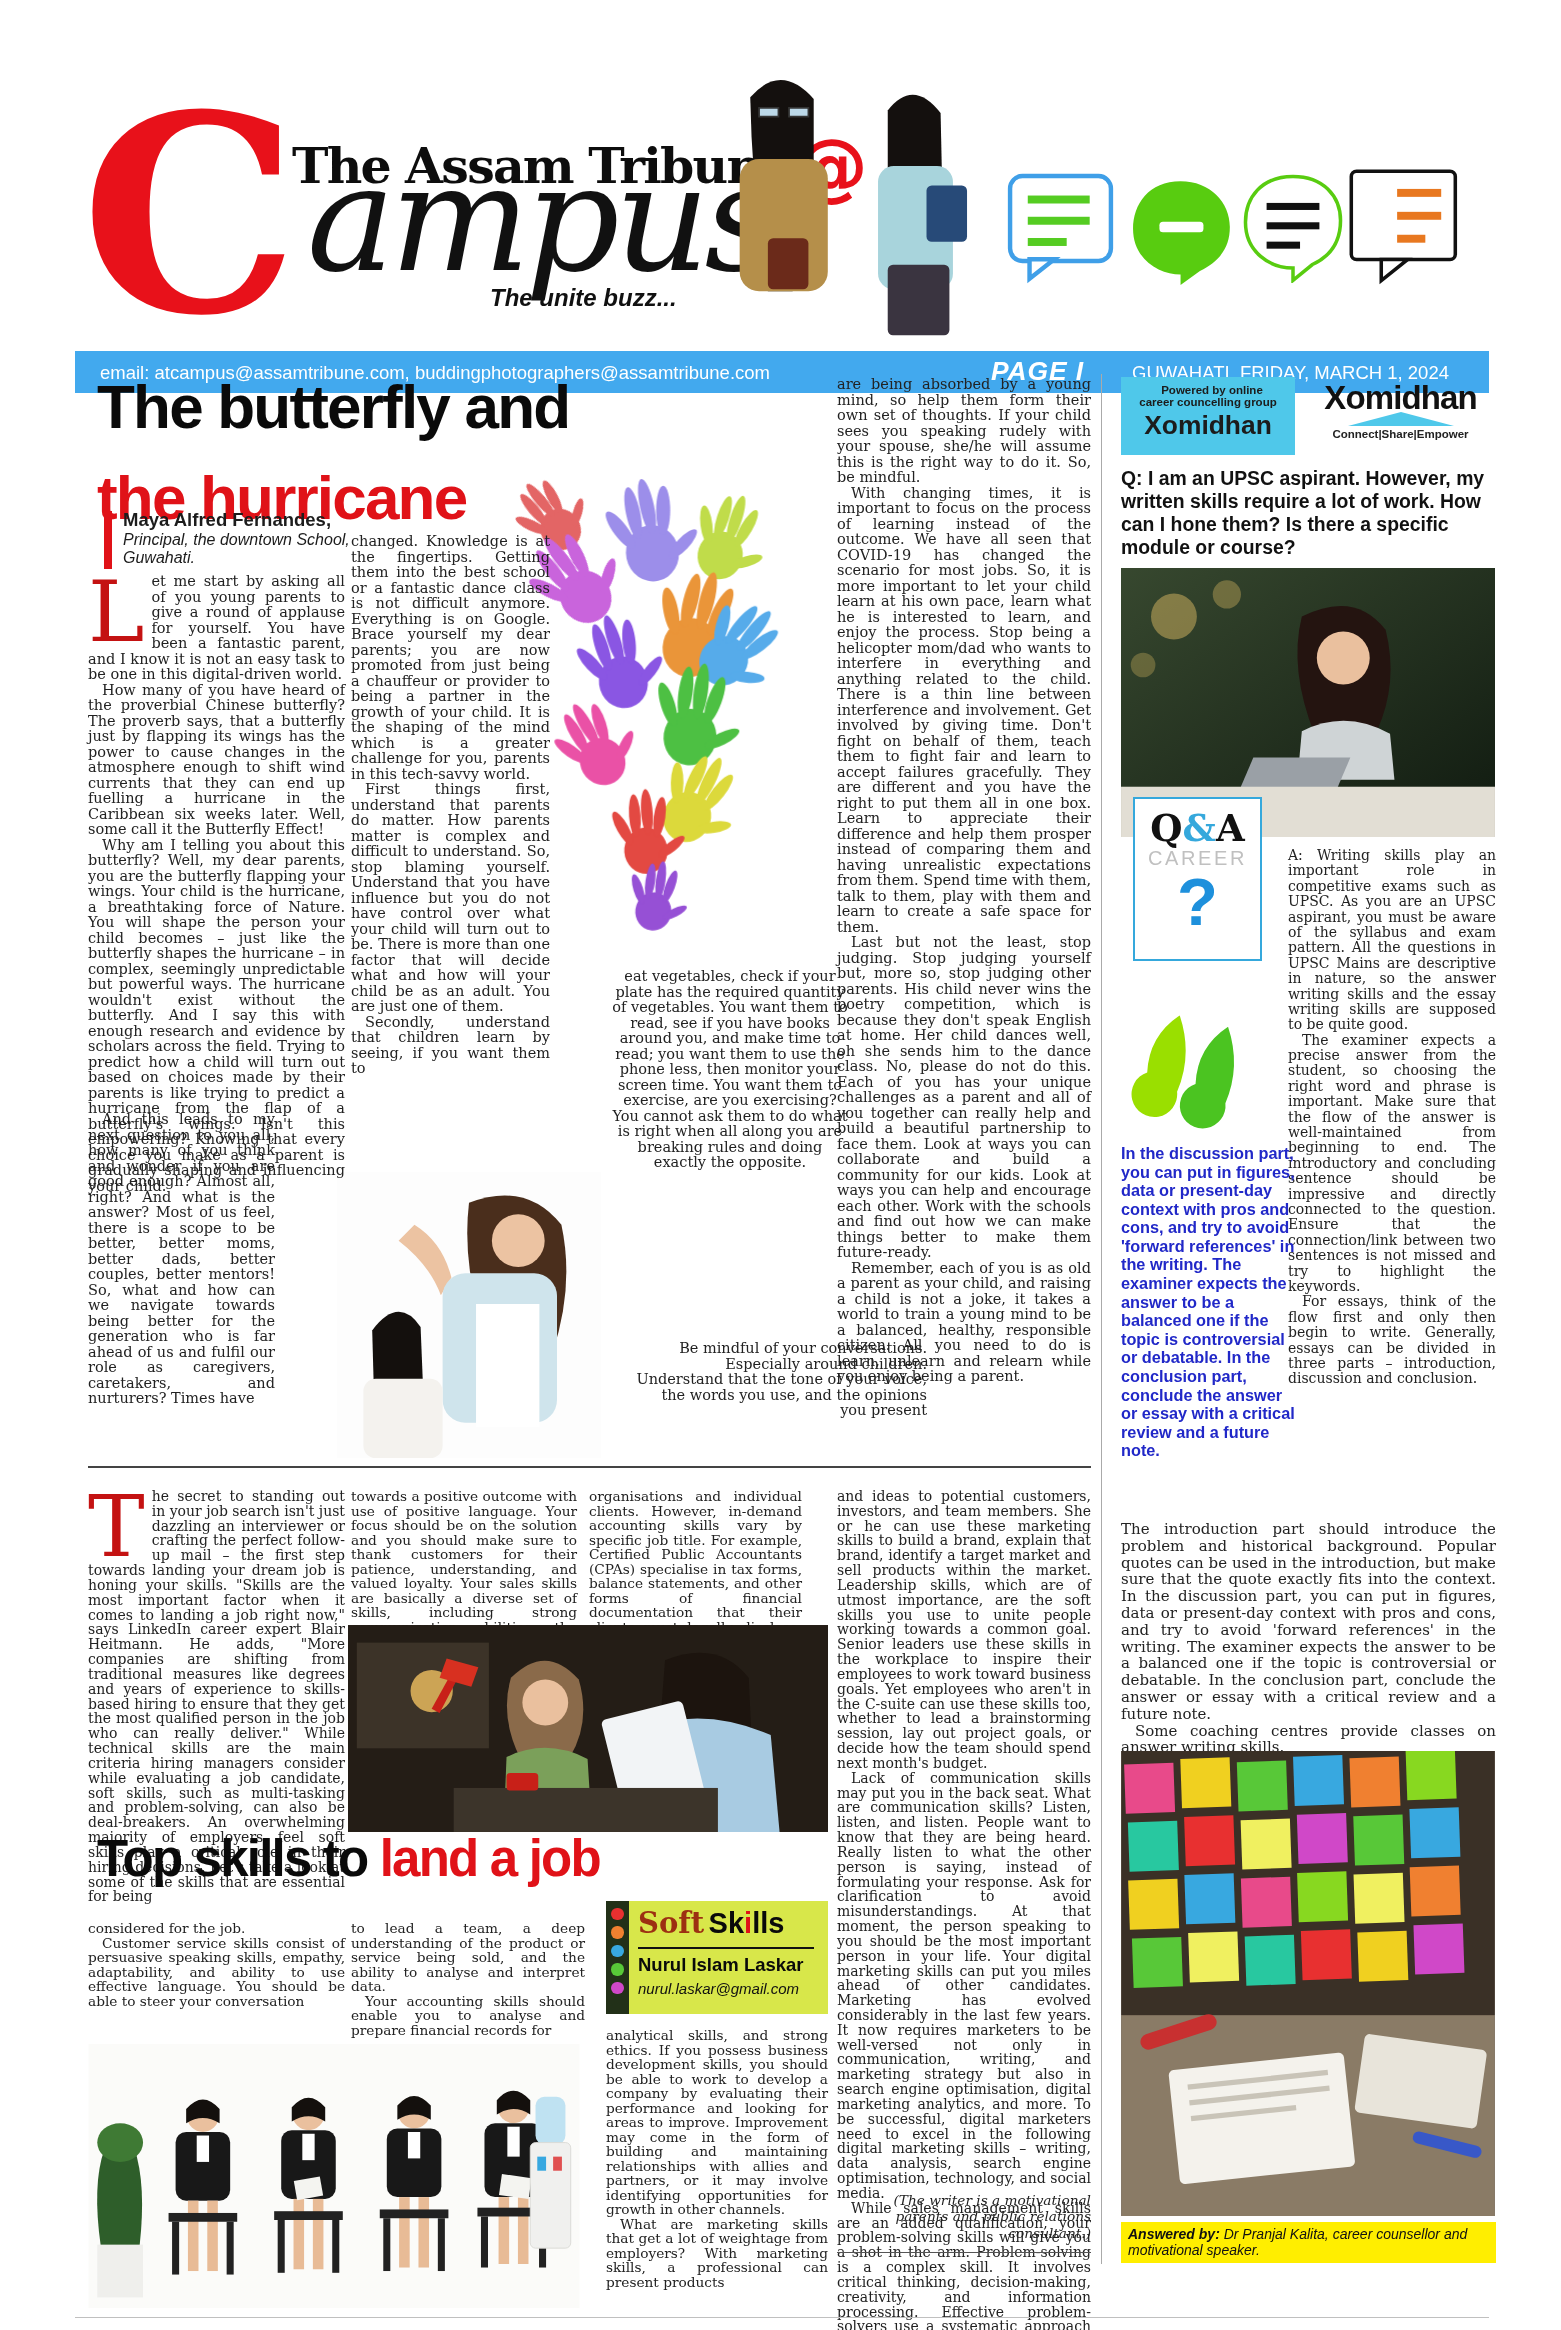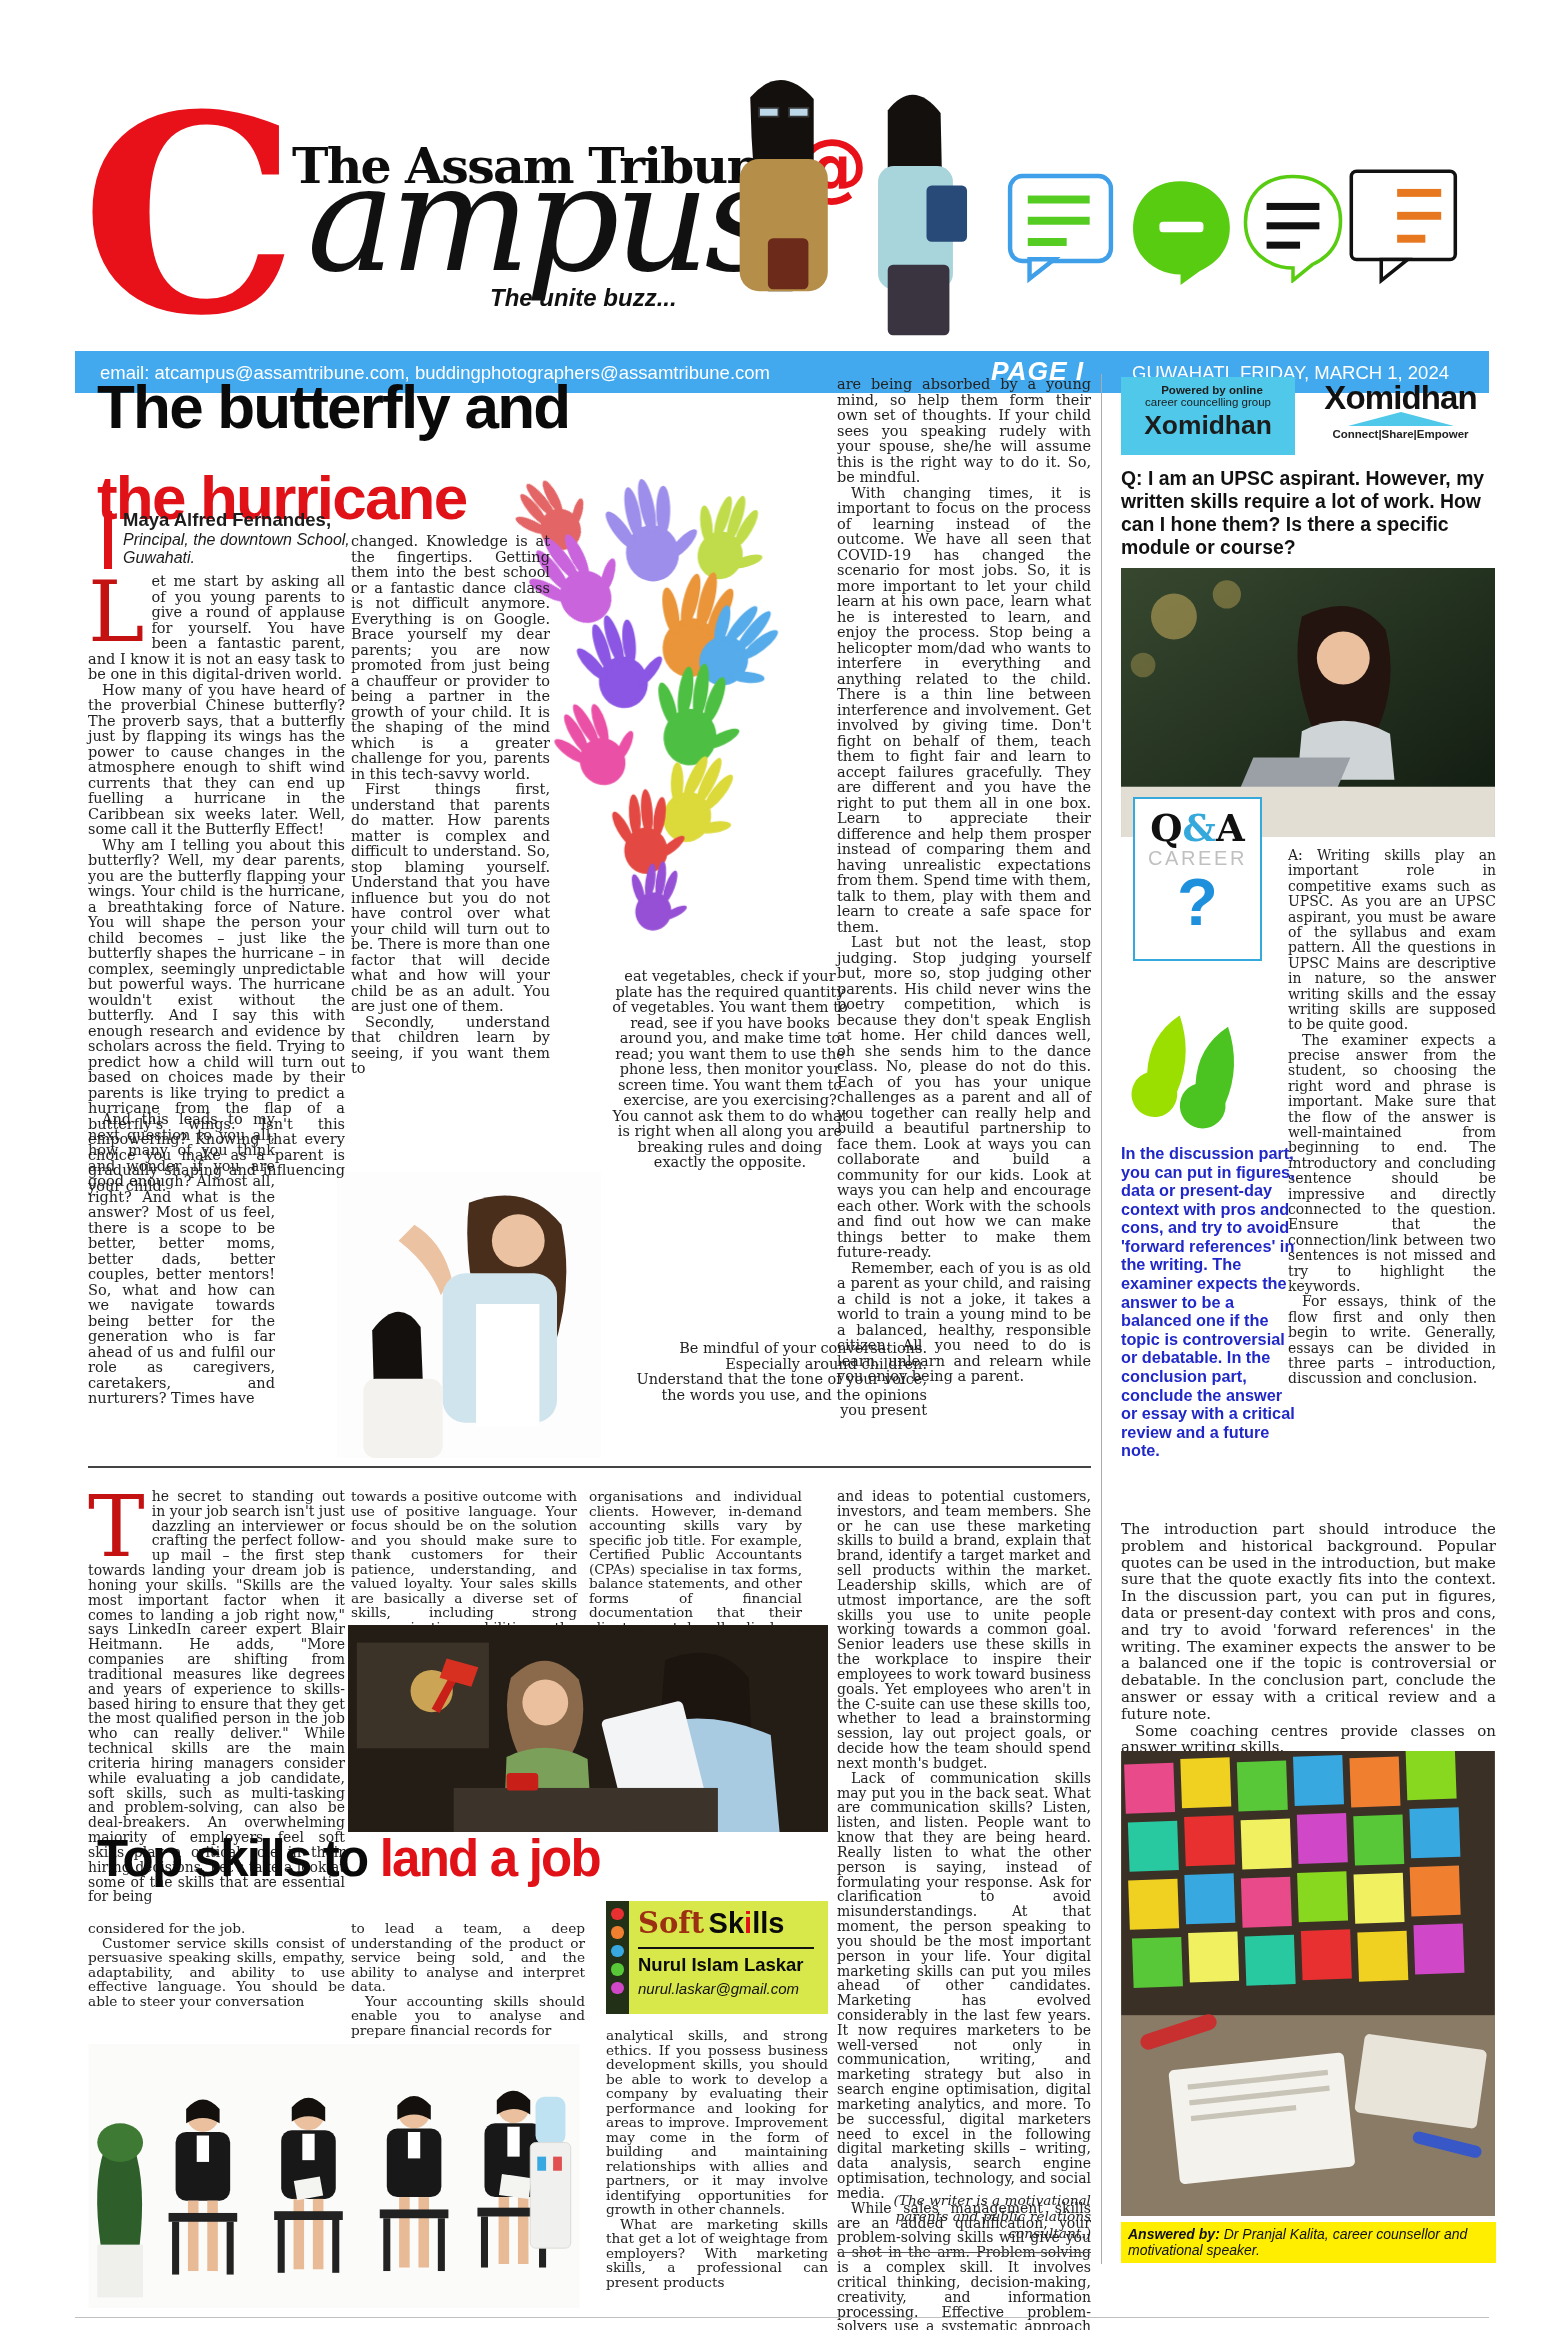--- a/index.html
+++ b/index.html
@@ -181,21 +181,21 @@
     <p class="ind">Last but not the least, stop judging. Stop judging yourself but, more so, stop judging other parents. His child never wins the poetry competition, which is because they don't speak English at home. Her child dances well, oh she sends him to the dance class. No, please do not do this. Each of you has your unique challenges as a parent and all of you together can really help and build a beautiful partnership to face them. Look at ways you can collaborate and build a community for our kids. Look at ways you can help and encourage each other. Work with the schools and find out how we can make things better to make them future-ready.</p>
     <p class="ind">Remember, each of you is as old a parent as your child, and raising a child is not a joke, it takes a world to train a young mind to be a balanced, healthy, responsible citizen. All you need to do is learn, unlearn and relearn while you enjoy being a parent.</p>
   </div>
 
   <div class="abs rule" style="left:88px;top:1466px;width:1003px;"></div>
 
   <div class="abs vrule" style="left:1101px;top:374px;height:1890px;"></div>
 
   <div class="abs" style="left:1121px;top:377px;width:174px;height:78px;background:#4fc8ea;text-align:center;">
     <div class="sans" style="font-size:11.5px;font-weight:bold;margin-top:7px;padding-left:8px;">Powered by online</div>
-    <div class="sans" style="font-size:11.5px;font-weight:normal;">career councelling group</div>
+    <div class="sans" style="font-size:11.5px;font-weight:bold;">career councelling group</div>
     <div class="sans" style="font-size:26.4px;font-weight:bold;margin-top:1.8px;">Xomidhan</div>
   </div>
   <div class="abs" style="left:1306px;top:379px;width:189px;height:78px;text-align:center;">
     <div class="sans" style="font-size:33px;font-weight:bold;color:#111;letter-spacing:-0.9px;">Xomidhan</div>
     <div style="margin:-5.3px auto 0;width:0;height:0;border-left:53px solid transparent;border-right:53px solid transparent;border-bottom:14px solid #4fc8ea;"></div>
     <div class="sans" style="font-size:11.5px;font-weight:bold;color:#222;margin-top:1.8px;">Connect|Share|Empower</div>
   </div>
 
   <div class="abs qtext" style="left:1121px;top:467px;width:379px;">Q: I am an UPSC aspirant. However, my written skills require a lot of work. How can I hone them? Is there a specific module or course?</div>
 

